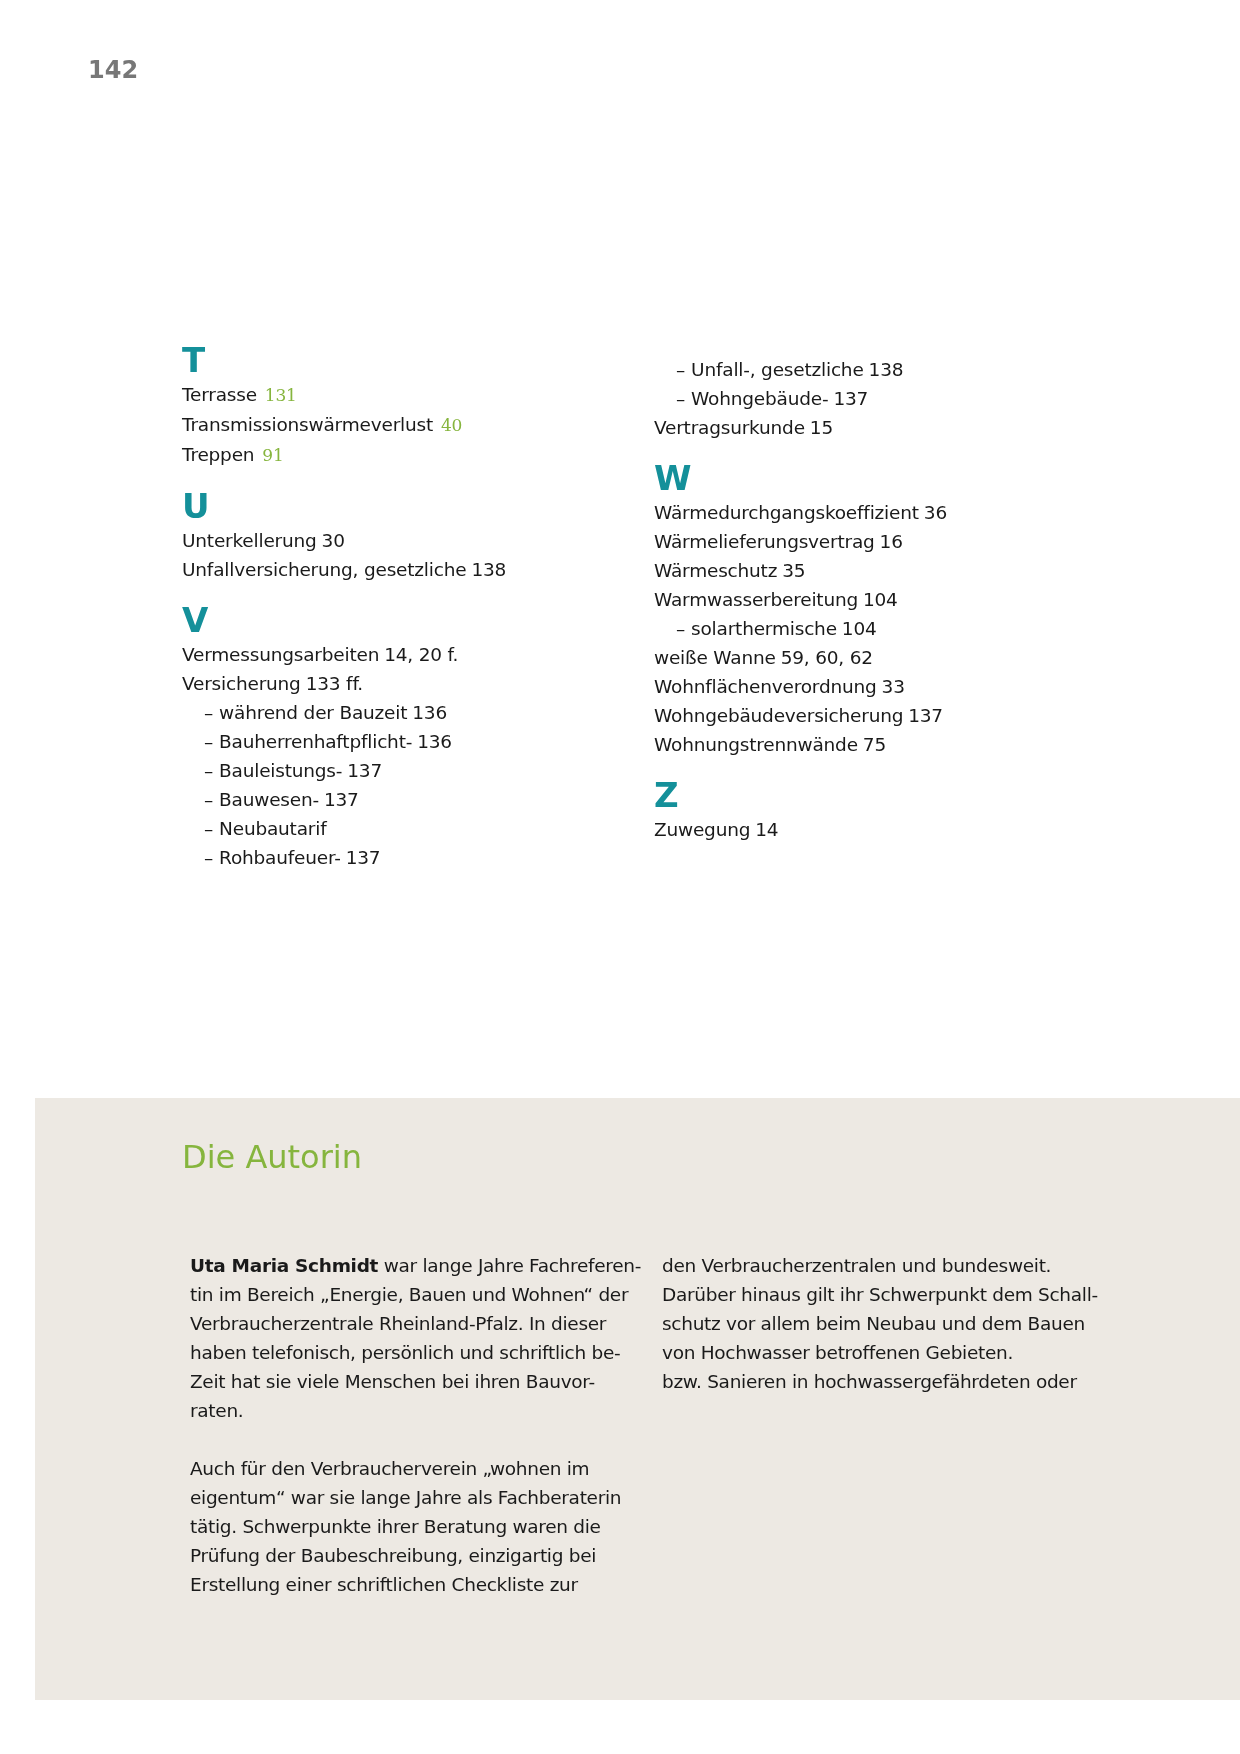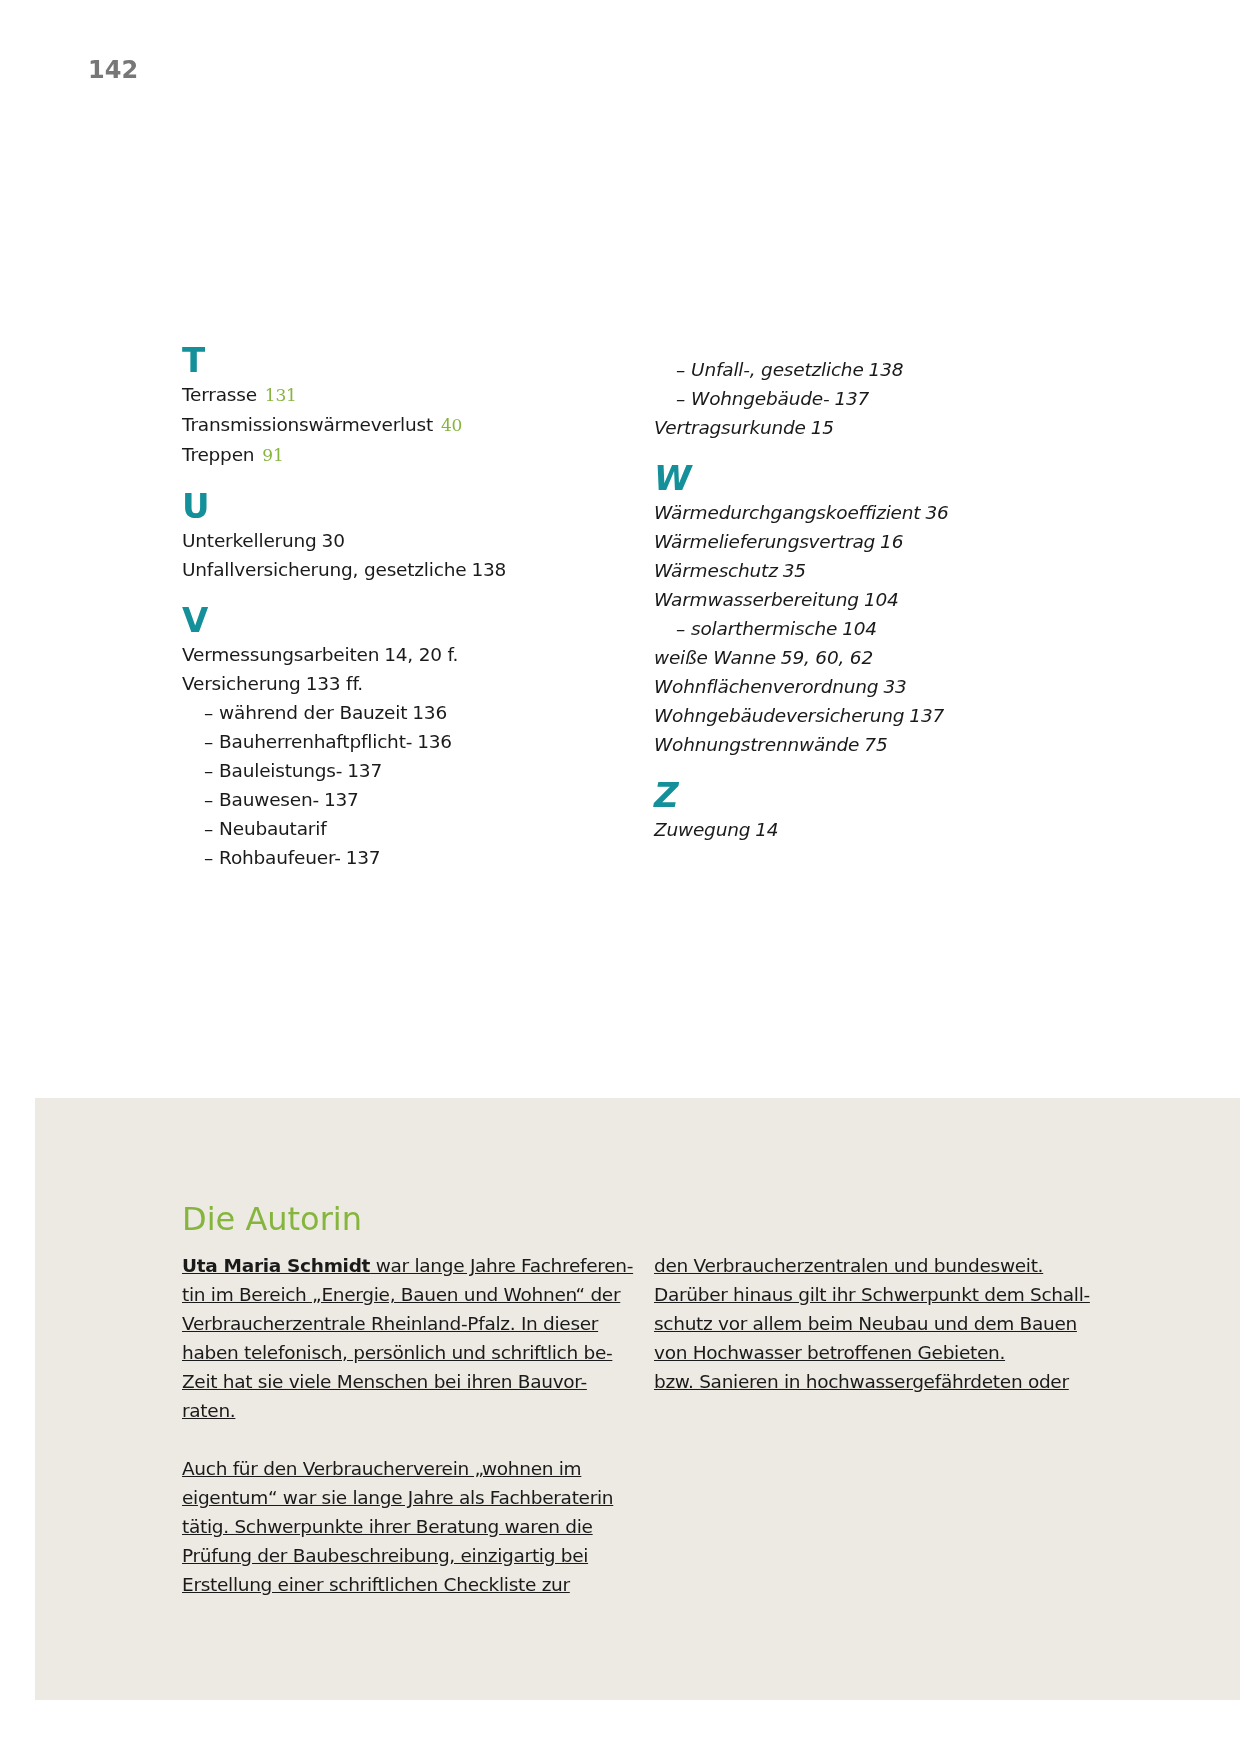--- a/index.html
+++ b/index.html
@@ -8,52 +8,52 @@
     background: #ffffff; color: #1a1a1a;
     font-family: "Liberation Sans", "DejaVu Sans", sans-serif;
   }
   .page-num {
     position: absolute; left: 88px; top: 56px;
     font-size: 24px; font-weight: bold; color: #777777;
     font-family: "DejaVu Sans", sans-serif;
   }
   .index-col { position: absolute; top: 340px; width: 440px; }
   .index-col.left { left: 182px; }
-  .index-col.right { left: 654px; top: 355px; font-style: italic; }
+  .index-col.right { left: 654px; top: 355px; }
   .letter {
     font-family: "DejaVu Sans", sans-serif; font-weight: bold;
     font-size: 34px; color: #14909a; line-height: 40px; margin: 0;
   }
   .group { margin-bottom: 16px; }
   .entry {
     font-size: 18.5px; line-height: 29px; white-space: nowrap;
     font-family: "DejaVu Sans", sans-serif; letter-spacing: -0.2px;
   }
   .entry.sub { padding-left: 22px; }
   .entry .dash { margin-right: 6px; }
   .entry .pg-green { color: #86b53e; margin-left: 8px; font-family: "DejaVu Serif", serif; font-size: 17px; }
   .entry .pg { margin-left: 5px; }
 
   .author-box {
     position: absolute; left: 35px; top: 1098px; width: 1205px; height: 602px;
     background: #ede9e3;
   }
   .author-title {
-    position: absolute; left: 182px; top: 1200px;
+    position: absolute; left: 182px; top: 1138px;
     font-family: "DejaVu Sans", sans-serif; font-size: 32px; color: #86b53e; margin: 0;
     font-weight: normal;
   }
   .author-col {
     position: absolute; top: 1251px; width: 440px;
     font-family: "DejaVu Sans", sans-serif; font-size: 18.5px; line-height: 29px;
     letter-spacing: -0.3px;
   }
   .author-col.left { left: 182px; }
   .author-col.right { left: 654px; }
-  .author-col p { margin: 0 0 29px 0; text-decoration: underline; }
+  .author-col p { margin: 0 0 29px 8px; }
   .author-col .line { display: block; white-space: nowrap; }
   .author-col b { font-weight: bold; }
 </style>
 </head>
 <body>
 
 <div class="page-num">142</div>
 
 <div class="index-col left" id="col-left">
     <div class="group">

